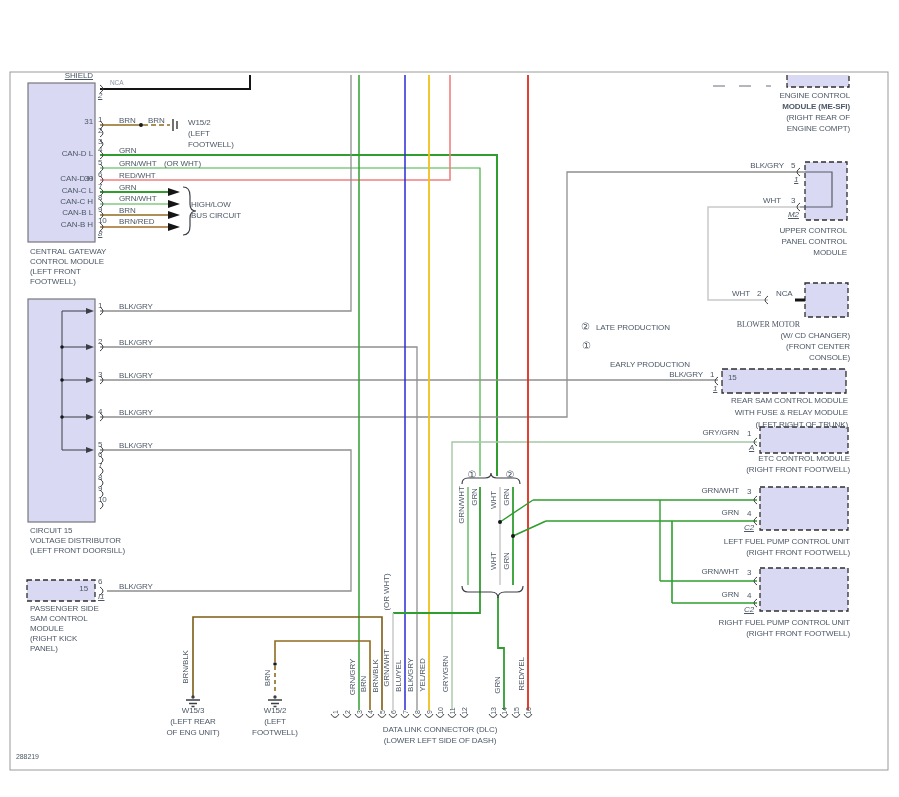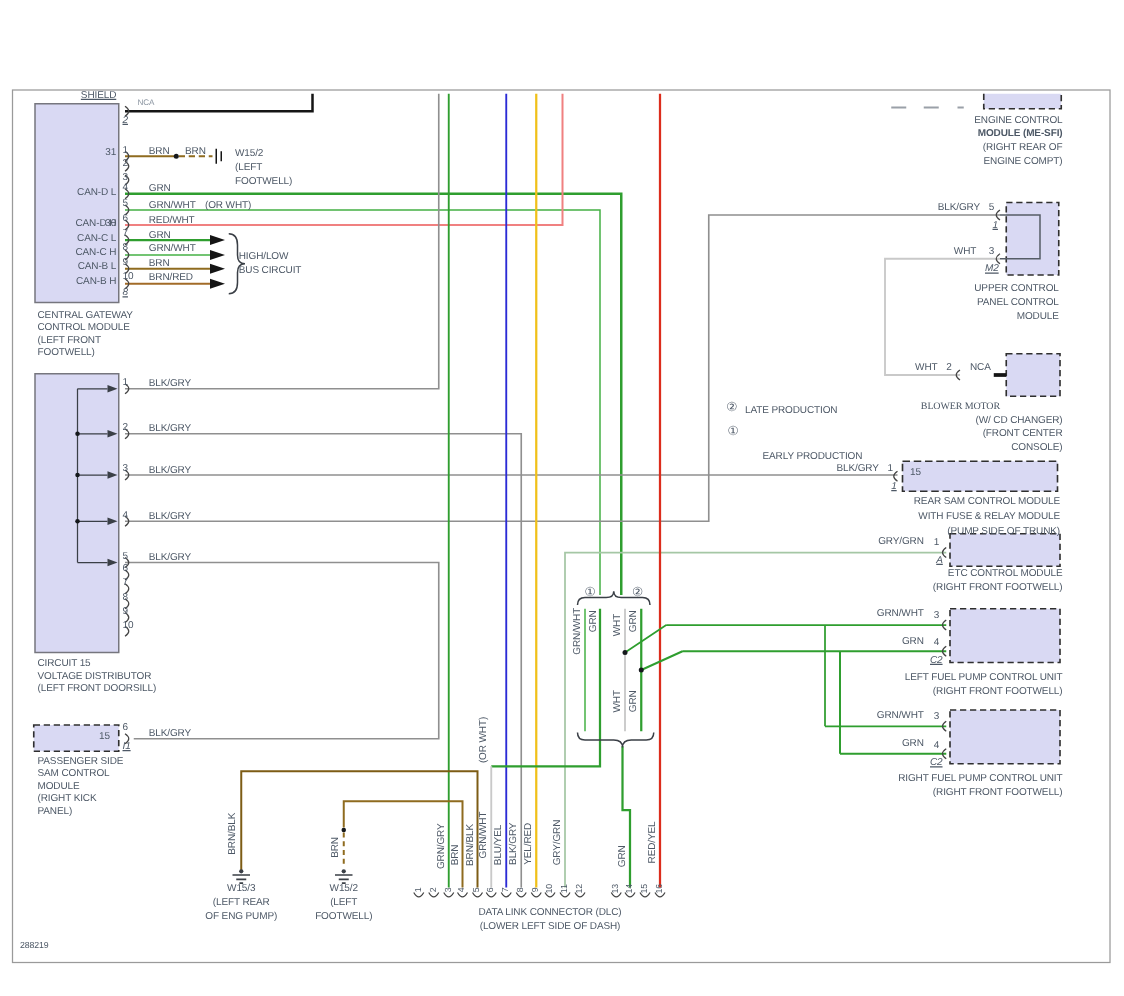--- a/index.html
+++ b/index.html
@@ -309,30 +309,30 @@
       <div class="lbl" style="left: 850px; top: 125px; transform: translateX(-100%);">ENGINE COMPT)</div>
       <div class="lbl" style="left: 847px; top: 227px; transform: translateX(-100%);">UPPER CONTROL</div>
       <div class="lbl" style="left: 847px; top: 238px; transform: translateX(-100%);">PANEL CONTROL</div>
       <div class="lbl" style="left: 847px; top: 249px; transform: translateX(-100%);">MODULE</div>
       <div class="lbl" style="left: 800px; top: 321px; transform: translateX(-100%); font-family: Liberation Serif, serif;">BLOWER MOTOR</div>
       <div class="lbl" style="left: 850px; top: 332px; transform: translateX(-100%);">(W/ CD CHANGER)</div>
       <div class="lbl" style="left: 850px; top: 343px; transform: translateX(-100%);">(FRONT CENTER</div>
       <div class="lbl" style="left: 850px; top: 354px; transform: translateX(-100%);">CONSOLE)</div>
       <div class="lbl" style="left: 848px; top: 397px; transform: translateX(-100%);">REAR SAM CONTROL MODULE</div>
       <div class="lbl" style="left: 848px; top: 409px; transform: translateX(-100%);">WITH FUSE &amp; RELAY MODULE</div>
-      <div class="lbl" style="left: 848px; top: 421px; transform: translateX(-100%);">(PUMP SIDE OF TRUNK)</div>
+      <div class="lbl" style="left: 848px; top: 421px; transform: translateX(-100%);">(LEFT RIGHT OF TRUNK)</div>
       <div class="lbl" style="left: 850px; top: 455px; transform: translateX(-100%);">ETC CONTROL MODULE</div>
       <div class="lbl" style="left: 850px; top: 466px; transform: translateX(-100%);">(RIGHT FRONT FOOTWELL)</div>
       <div class="lbl" style="left: 850px; top: 538px; transform: translateX(-100%);">LEFT FUEL PUMP CONTROL UNIT</div>
       <div class="lbl" style="left: 850px; top: 549px; transform: translateX(-100%);">(RIGHT FRONT FOOTWELL)</div>
       <div class="lbl" style="left: 850px; top: 619px; transform: translateX(-100%);">RIGHT FUEL PUMP CONTROL UNIT</div>
       <div class="lbl" style="left: 850px; top: 630px; transform: translateX(-100%);">(RIGHT FRONT FOOTWELL)</div>
       <div class="lbl" style="left: 193px; top: 707px; transform: translateX(-50%);">W15/3</div>
       <div class="lbl" style="left: 193px; top: 718px; transform: translateX(-50%);">(LEFT REAR</div>
-      <div class="lbl" style="left: 193px; top: 729px; transform: translateX(-50%);">OF ENG PUMP)</div>
+      <div class="lbl" style="left: 193px; top: 729px; transform: translateX(-50%);">OF ENG UNIT)</div>
       <div class="lbl" style="left: 275px; top: 707px; transform: translateX(-50%);">W15/2</div>
       <div class="lbl" style="left: 275px; top: 718px; transform: translateX(-50%);">(LEFT</div>
       <div class="lbl" style="left: 275px; top: 729px; transform: translateX(-50%);">FOOTWELL)</div>
       <div class="lbl" style="left: 188px; top: 119px;">W15/2</div>
       <div class="lbl" style="left: 188px; top: 130px;">(LEFT</div>
       <div class="lbl" style="left: 188px; top: 141px;">FOOTWELL)</div>
     </div>
 </div>
 
 </body></html>

